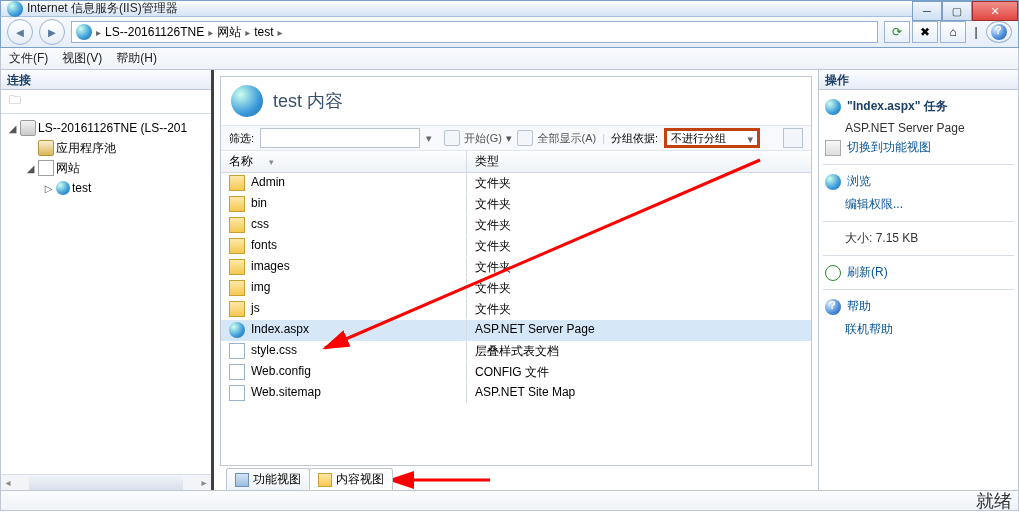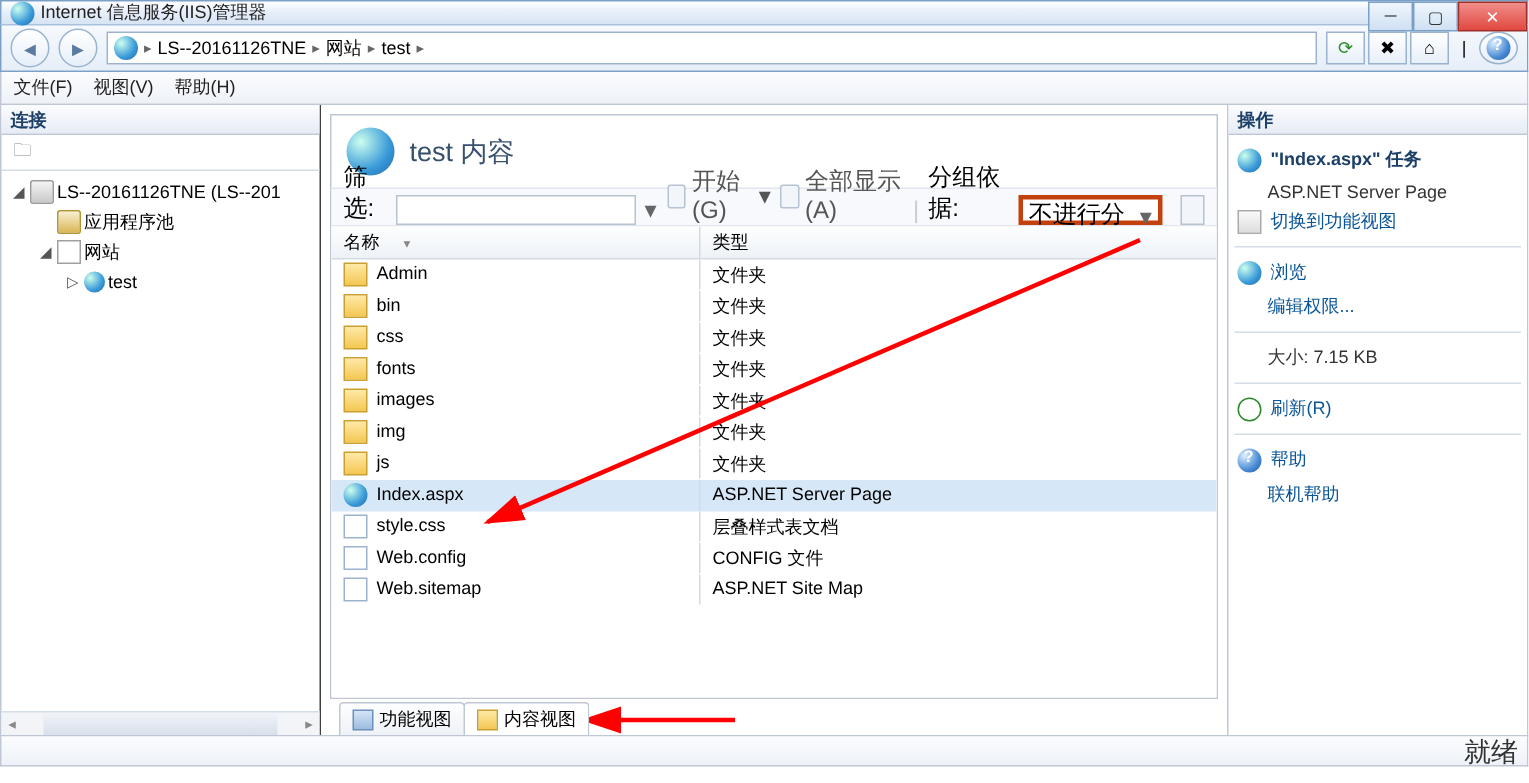--- a/index.html
+++ b/index.html
@@ -23,42 +23,42 @@
 .nav-iconbtn { width:26px; height:22px; border:1px solid #9bb3cf; background:linear-gradient(#fff,#e7eff8); display:flex; align-items:center; justify-content:center; font-size:12px; }
 .globe-icon{width:16px;height:16px;border-radius:50%;background:radial-gradient(circle at 30% 30%,#cfe,#3a9ad9 60%,#1f6aa8);display:inline-block;}
 .globe-icon.big{width:32px;height:32px;}
 
 
 .menubar { height: 22px; border:1px solid #bfc7d5; border-top:none; background:linear-gradient(#fbfcfe,#eef2f8); display:flex; align-items:center; padding:0 8px; gap:14px; }
 .menu-item { color:#222; }
 
 
 .main { display:flex; height: calc(522px - 27px - 32px - 22px - 20px); border:1px solid #bfc7d5; border-top:none; }
-.panel-left { width:213px; border-right:1px solid #404040; display:flex; flex-direction:column; }
+.panel-left { width:213px; border-right:3px solid #404040; display:flex; flex-direction:column; }
 .panel-right { width:200px; border-left:1px solid #bfc7d5; display:flex; flex-direction:column; background:#fff;}
 .panel-center { flex:1; display:flex; flex-direction:column; background:#fff; padding:6px 6px 0 6px;}
 
 .panel-hdr { height:20px; background:linear-gradient(#fbfcfe,#e6ecf5); border-bottom:1px solid #bfc7d5; font-weight:bold; color:#1b3f66; padding:2px 6px; font-size:12px;}
 
 
 .tree-toolbar{height:24px;border-bottom:1px solid #d5dde8;display:flex;align-items:center;padding:0 4px;gap:4px;}
 .tbbtn{width:20px;height:20px;display:flex;align-items:center;justify-content:center;color:#888;}
 .tree{padding:4px 0 0 4px;}
 .tree-row{display:flex;align-items:center;height:20px;gap:2px;white-space:nowrap;overflow:hidden;}
 .tree-ind0{padding-left:2px;} .tree-ind1{padding-left:20px;} .tree-ind2{padding-left:38px;}
 .expander{width:11px;height:11px;color:#555;font-size:10px;display:inline-flex;align-items:center;justify-content:center;}
 .tree-icon{width:16px;height:16px;display:inline-block;}
 .icon-server{background:linear-gradient(#f4f4f4,#c9c9c9);border:1px solid #9b9b9b;border-radius:2px;}
 .icon-pool{background:linear-gradient(#f9f0d3,#d9b757);border:1px solid #b39536;border-radius:2px;position:relative;}
 .icon-sites{background:#fff;border:1px solid #a0a0a0;}
 
 
 .center-inner{flex:1;border:1px solid #bfc7d5;display:flex;flex-direction:column;min-height:0;}
 .content-title{display:flex;align-items:center;gap:10px;padding:8px 10px;font-size:18px;color:#37506e;text-align:right;}
-.filter-row{display:flex;align-items:flex-end;height:26px;border-top:1px solid #e1e6ee;border-bottom:1px solid #e1e6ee;background:#f7f9fc;font-size:16px;gap:6px;padding:0 8px;}
+.filter-row{display:flex;align-items:center;height:26px;border-top:1px solid #e1e6ee;border-bottom:1px solid #e1e6ee;background:#f7f9fc;font-size:11px;gap:6px;padding:0 8px;}
 .filter-input{flex:0 0 160px;height:20px;border:1px solid #b7c2d2;background:#fff;}
 .filter-drop{width:12px;color:#666;}
 .seg{color:#555;display:flex;align-items:center;gap:4px;}
 .seg .icn{width:16px;height:16px;display:inline-block;border:1px solid #b7c2d2;background:#f2f5fa;border-radius:2px;}
 .filter-sel{height:20px;border:3px solid #c2410c;background:#fff;padding:0 18px 0 4px;position:relative;min-width:96px;}
 .filter-sel:after{content:"▾";position:absolute;right:4px;top:2px;color:#666;}
 .filter-spacer{flex:1;}
 .filter-square{width:20px;height:20px;border:1px solid #b7c2d2;background:#f2f5fa;}
 
 

